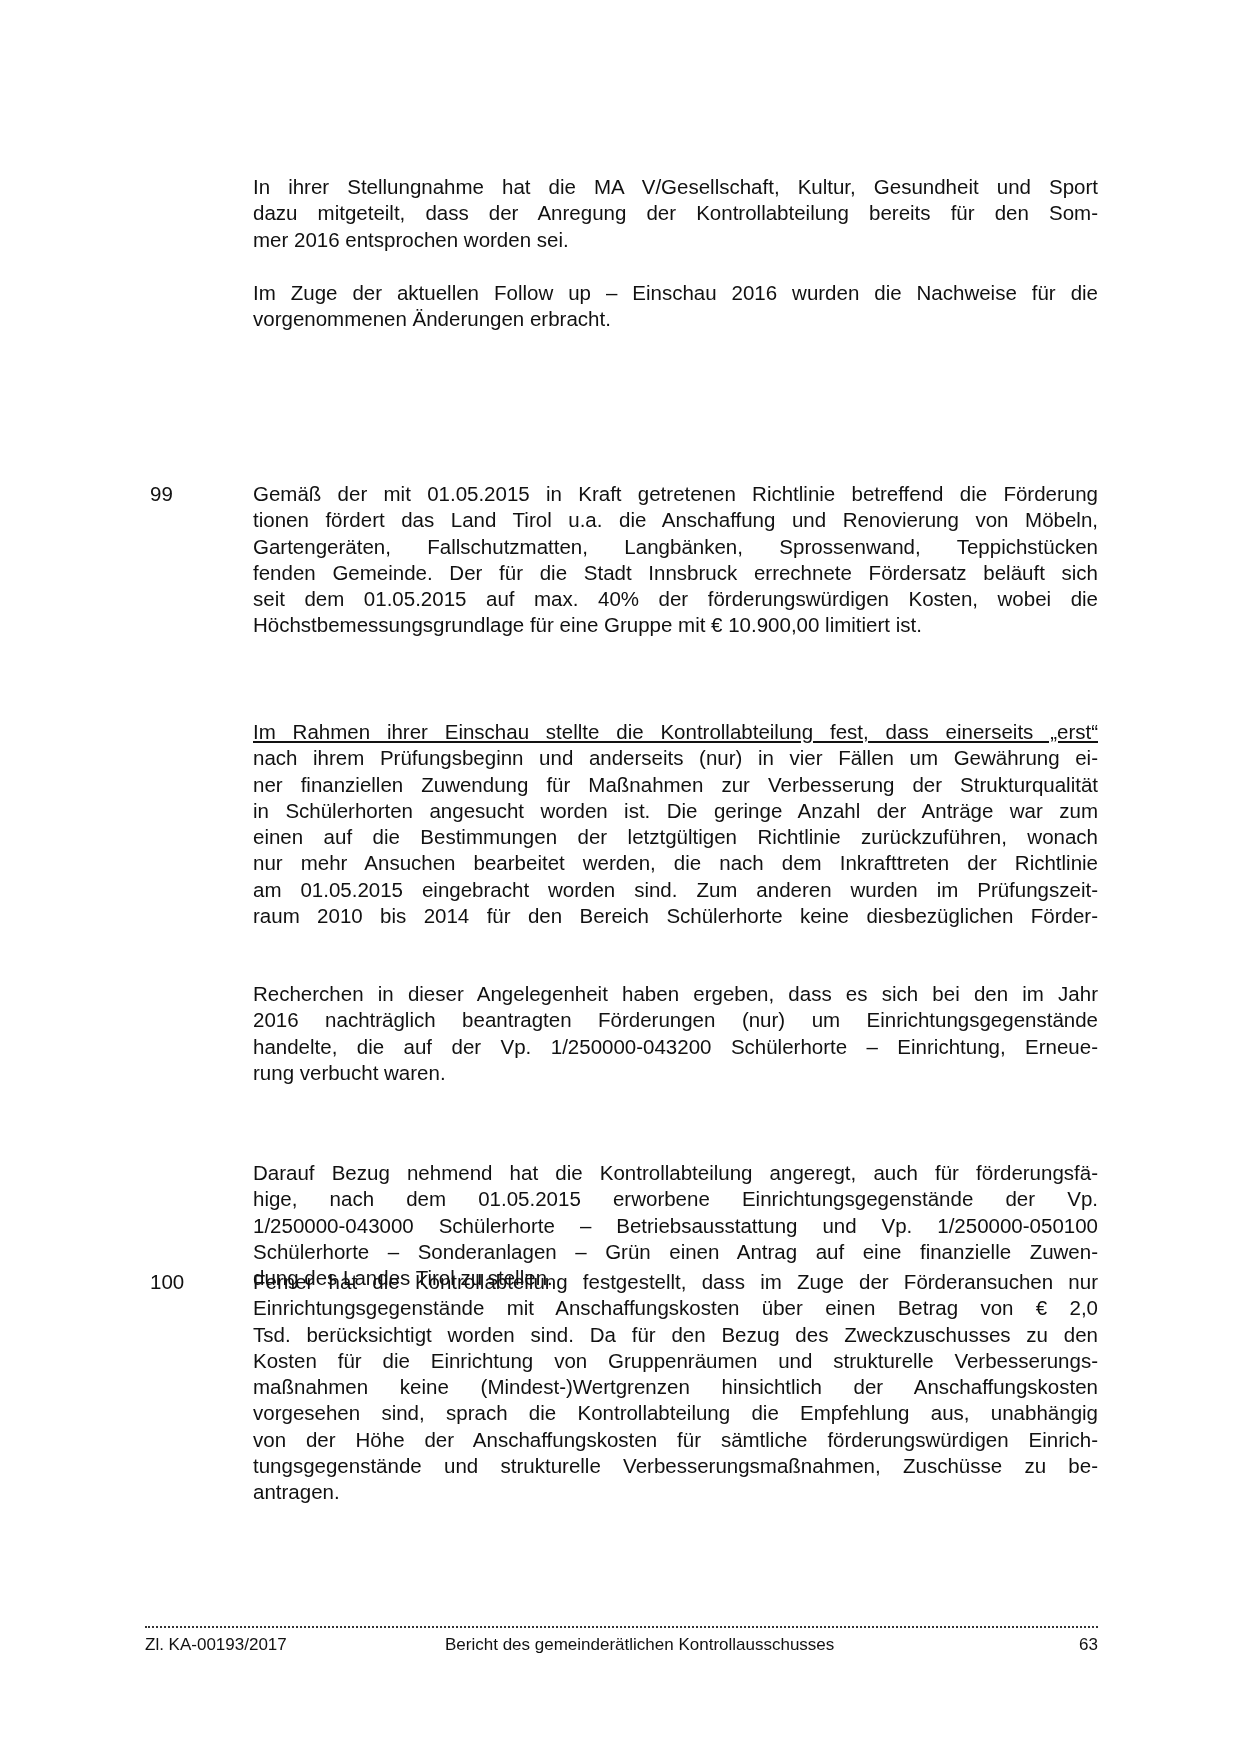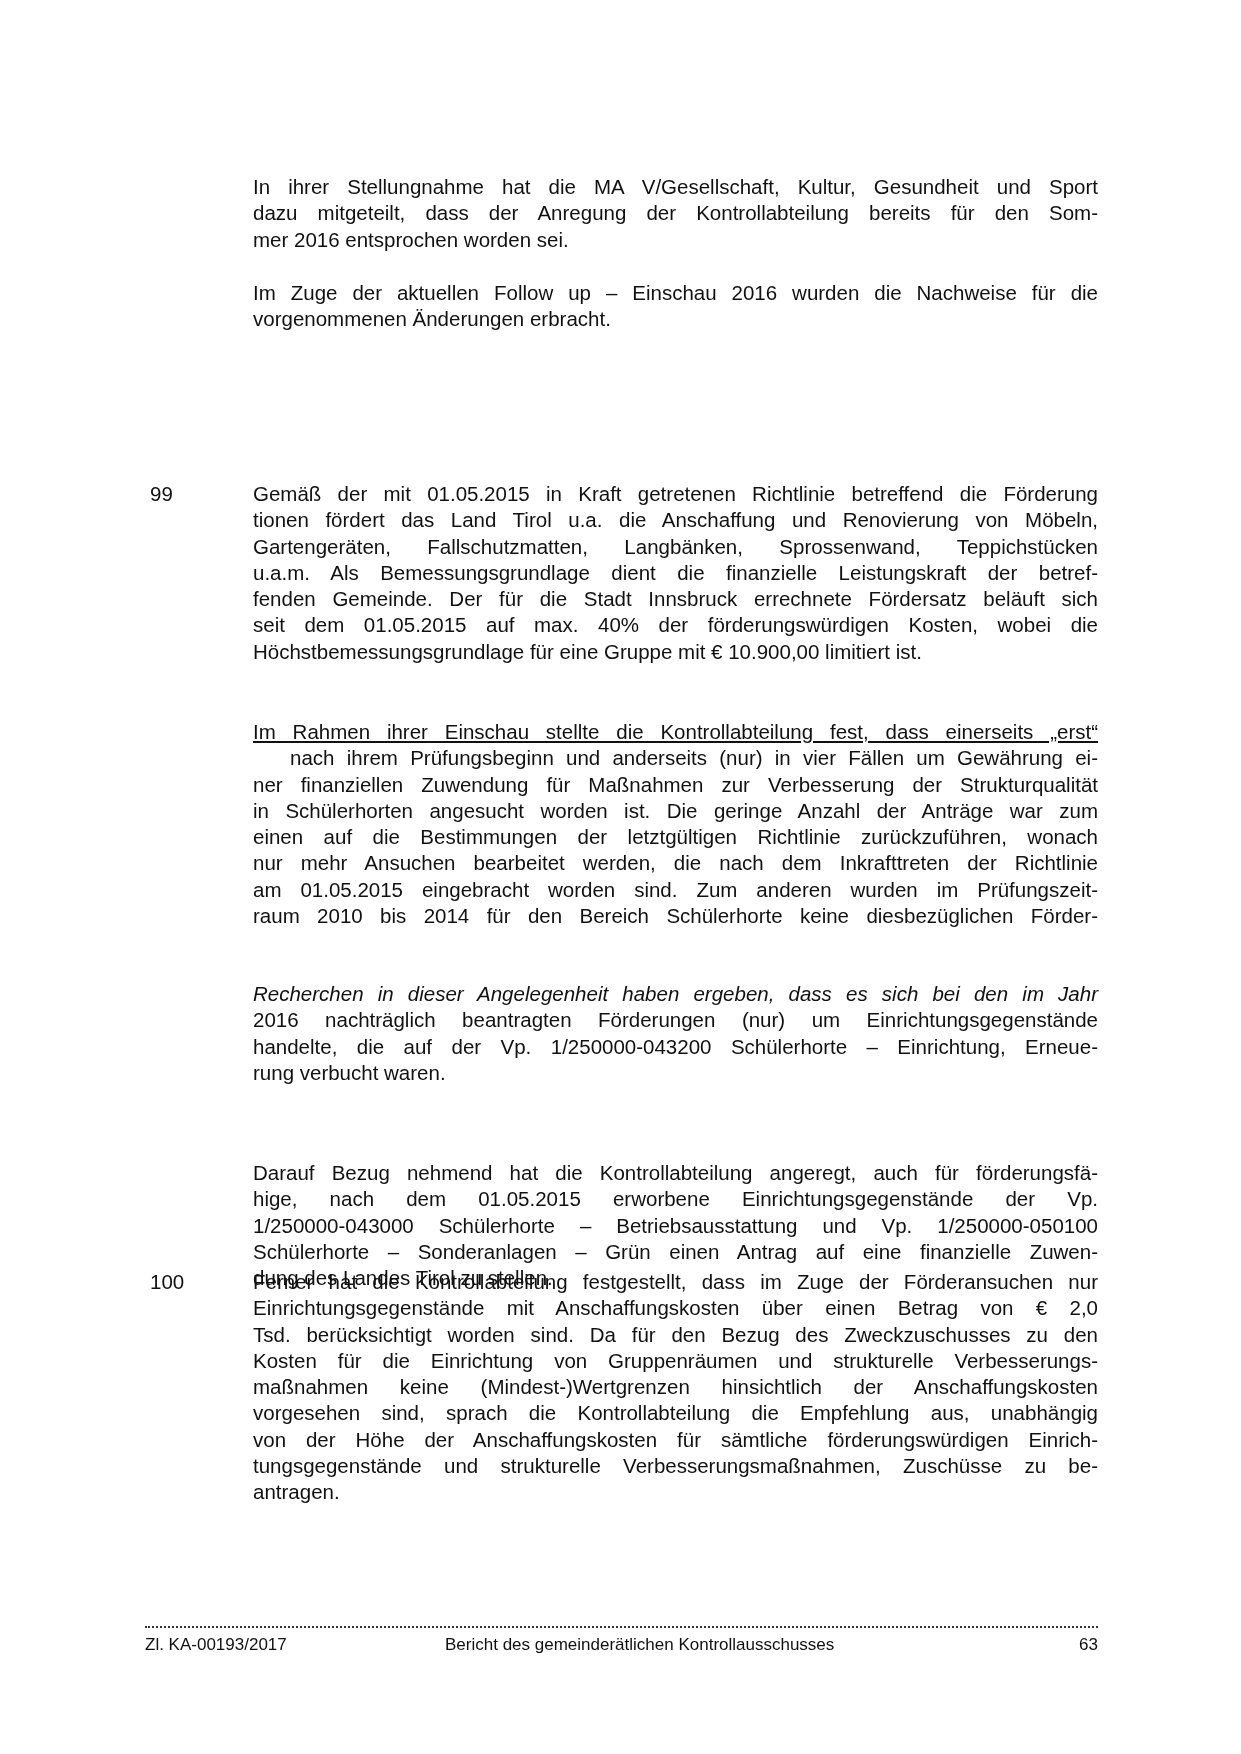--- a/index.html
+++ b/index.html
@@ -36,39 +36,38 @@
     <span class="line last" style="white-space: normal;">vorgenommenen Änderungen erbracht.</span>
   </div>
 
 
   <div class="num" style="top:481px;">99</div>
 
   <div class="para" style="top:481px;">
     <span class="line" style="white-space: normal;">Gemäß der mit 01.05.2015 in Kraft getretenen Richtlinie betreffend die Förderung</span>
     <span class="line" style="white-space: normal;">tionen fördert das Land Tirol u.a. die Anschaffung und Renovierung von Möbeln,</span>
     <span class="line" style="white-space: normal;">Gartengeräten, Fallschutzmatten, Langbänken, Sprossenwand, Teppichstücken</span>
-    <span class="line" style="white-space: normal;">u.a.m. Als Bemessungsgrundlage dient die finanzielle Leistungskraft der betref-</span>
     <span class="line" style="white-space: normal;">fenden Gemeinde. Der für die Stadt Innsbruck errechnete Fördersatz beläuft sich</span>
     <span class="line" style="white-space: normal;">seit dem 01.05.2015 auf max. 40% der förderungswürdigen Kosten, wobei die</span>
     <span class="line last" style="white-space: normal;">Höchstbemessungsgrundlage für eine Gruppe mit € 10.900,00 limitiert ist.</span>
   </div>
 
   <div class="para" style="top:719px;">
     <span class="line" style="white-space: normal; text-decoration: underline;">Im Rahmen ihrer Einschau stellte die Kontrollabteilung fest, dass einerseits „erst“</span>
-    <span class="line" style="white-space: normal; margin-left: 37px;">nach ihrem Prüfungsbeginn und anderseits (nur) in vier Fällen um Gewährung ei-</span>
+    <span class="line" style="white-space: normal;">nach ihrem Prüfungsbeginn und anderseits (nur) in vier Fällen um Gewährung ei-</span>
     <span class="line" style="white-space: normal;">ner finanziellen Zuwendung für Maßnahmen zur Verbesserung der Strukturqualität</span>
     <span class="line" style="white-space: normal;">in Schülerhorten angesucht worden ist. Die geringe Anzahl der Anträge war zum</span>
     <span class="line" style="white-space: normal;">einen auf die Bestimmungen der letztgültigen Richtlinie zurückzuführen, wonach</span>
     <span class="line" style="white-space: normal;">nur mehr Ansuchen bearbeitet werden, die nach dem Inkrafttreten der Richtlinie</span>
     <span class="line" style="white-space: normal;">am 01.05.2015 eingebracht worden sind. Zum anderen wurden im Prüfungszeit-</span>
     <span class="line" style="white-space: normal;">raum 2010 bis 2014 für den Bereich Schülerhorte keine diesbezüglichen Förder-</span>
   </div>
 
   <div class="para" style="top:981px;">
-    <span class="line" style="white-space: normal; font-style: italic;">Recherchen in dieser Angelegenheit haben ergeben, dass es sich bei den im Jahr</span>
+    <span class="line" style="white-space: normal;">Recherchen in dieser Angelegenheit haben ergeben, dass es sich bei den im Jahr</span>
     <span class="line" style="white-space: normal;">2016 nachträglich beantragten Förderungen (nur) um Einrichtungsgegenstände</span>
     <span class="line" style="white-space: normal;">handelte, die auf der Vp. 1/250000-043200 Schülerhorte – Einrichtung, Erneue-</span>
     <span class="line last" style="white-space: normal;">rung verbucht waren.</span>
   </div>
 
   <div class="para" style="top:1160px;">
     <span class="line" style="white-space: normal;">Darauf Bezug nehmend hat die Kontrollabteilung angeregt, auch für förderungsfä-</span>
     <span class="line" style="white-space: normal;">hige, nach dem 01.05.2015 erworbene Einrichtungsgegenstände der Vp.</span>
     <span class="line" style="white-space: normal;">1/250000-043000 Schülerhorte – Betriebsausstattung und Vp. 1/250000-050100</span>
     <span class="line" style="white-space: normal;">Schülerhorte – Sonderanlagen – Grün einen Antrag auf eine finanzielle Zuwen-</span>

